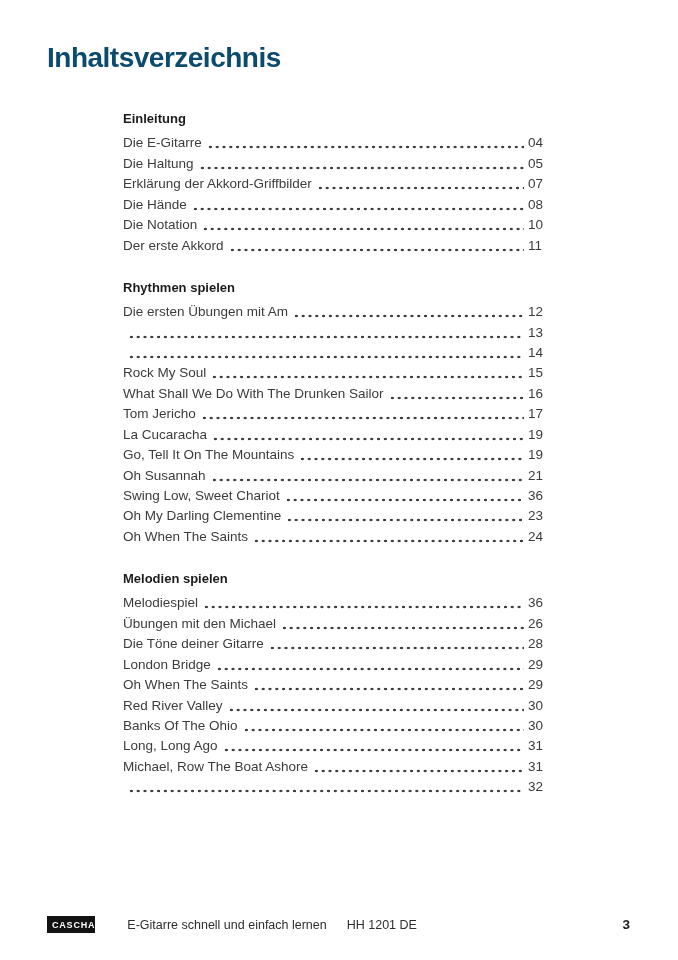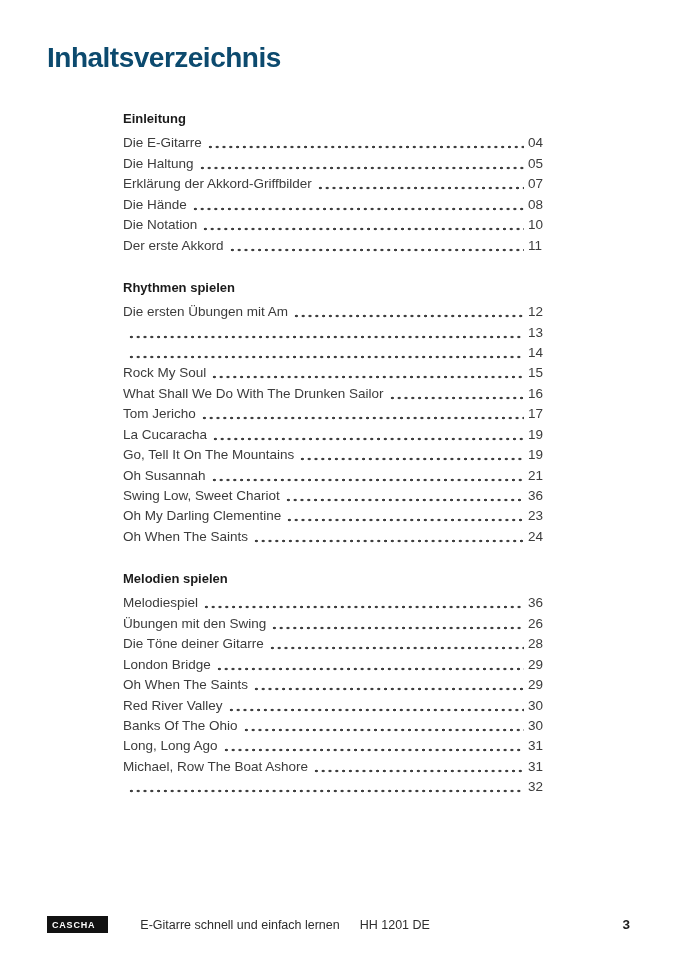--- a/index.html
+++ b/index.html
@@ -86,21 +86,21 @@
     font-size: 12.5px;
     color: #2e2e2e;
   }
   .brand-logo {
     display: inline-block;
     background: #121212;
     color: #ffffff;
     font-weight: bold;
     font-size: 9px;
     letter-spacing: 0.8px;
-    padding: 4px 13px 3px 5px;
+    padding: 4px 0 3px 5px;
     line-height: 10px;
     flex: 0 0 auto;
   }
   .footer-book-title { margin-left: 32px; white-space: nowrap; }
   .footer-catalog { margin-left: 20px; white-space: nowrap; }
   .footer-page-number {
     position: absolute;
     right: 8px;
     top: 1px;
     font-size: 13.5px;
@@ -237,21 +237,21 @@
   <section class="toc-section">
     <h2 class="section-heading">Melodien spielen</h2>
     <ul class="entries">
   <li class="toc-entry">
     <span class="entry-title">Melodiespiel</span>
     <span class="dots"></span>
     <span class="entry-page">36</span>
   </li>
 
   <li class="toc-entry">
-    <span class="entry-title">Übungen mit den Swing</span>
+    <span class="entry-title">Übungen mit den Michael</span>
     <span class="dots"></span>
     <span class="entry-page">26</span>
   </li>
 
   <li class="toc-entry">
     <span class="entry-title">Die Töne deiner Gitarre</span>
     <span class="dots"></span>
     <span class="entry-page">28</span>
   </li>
 

